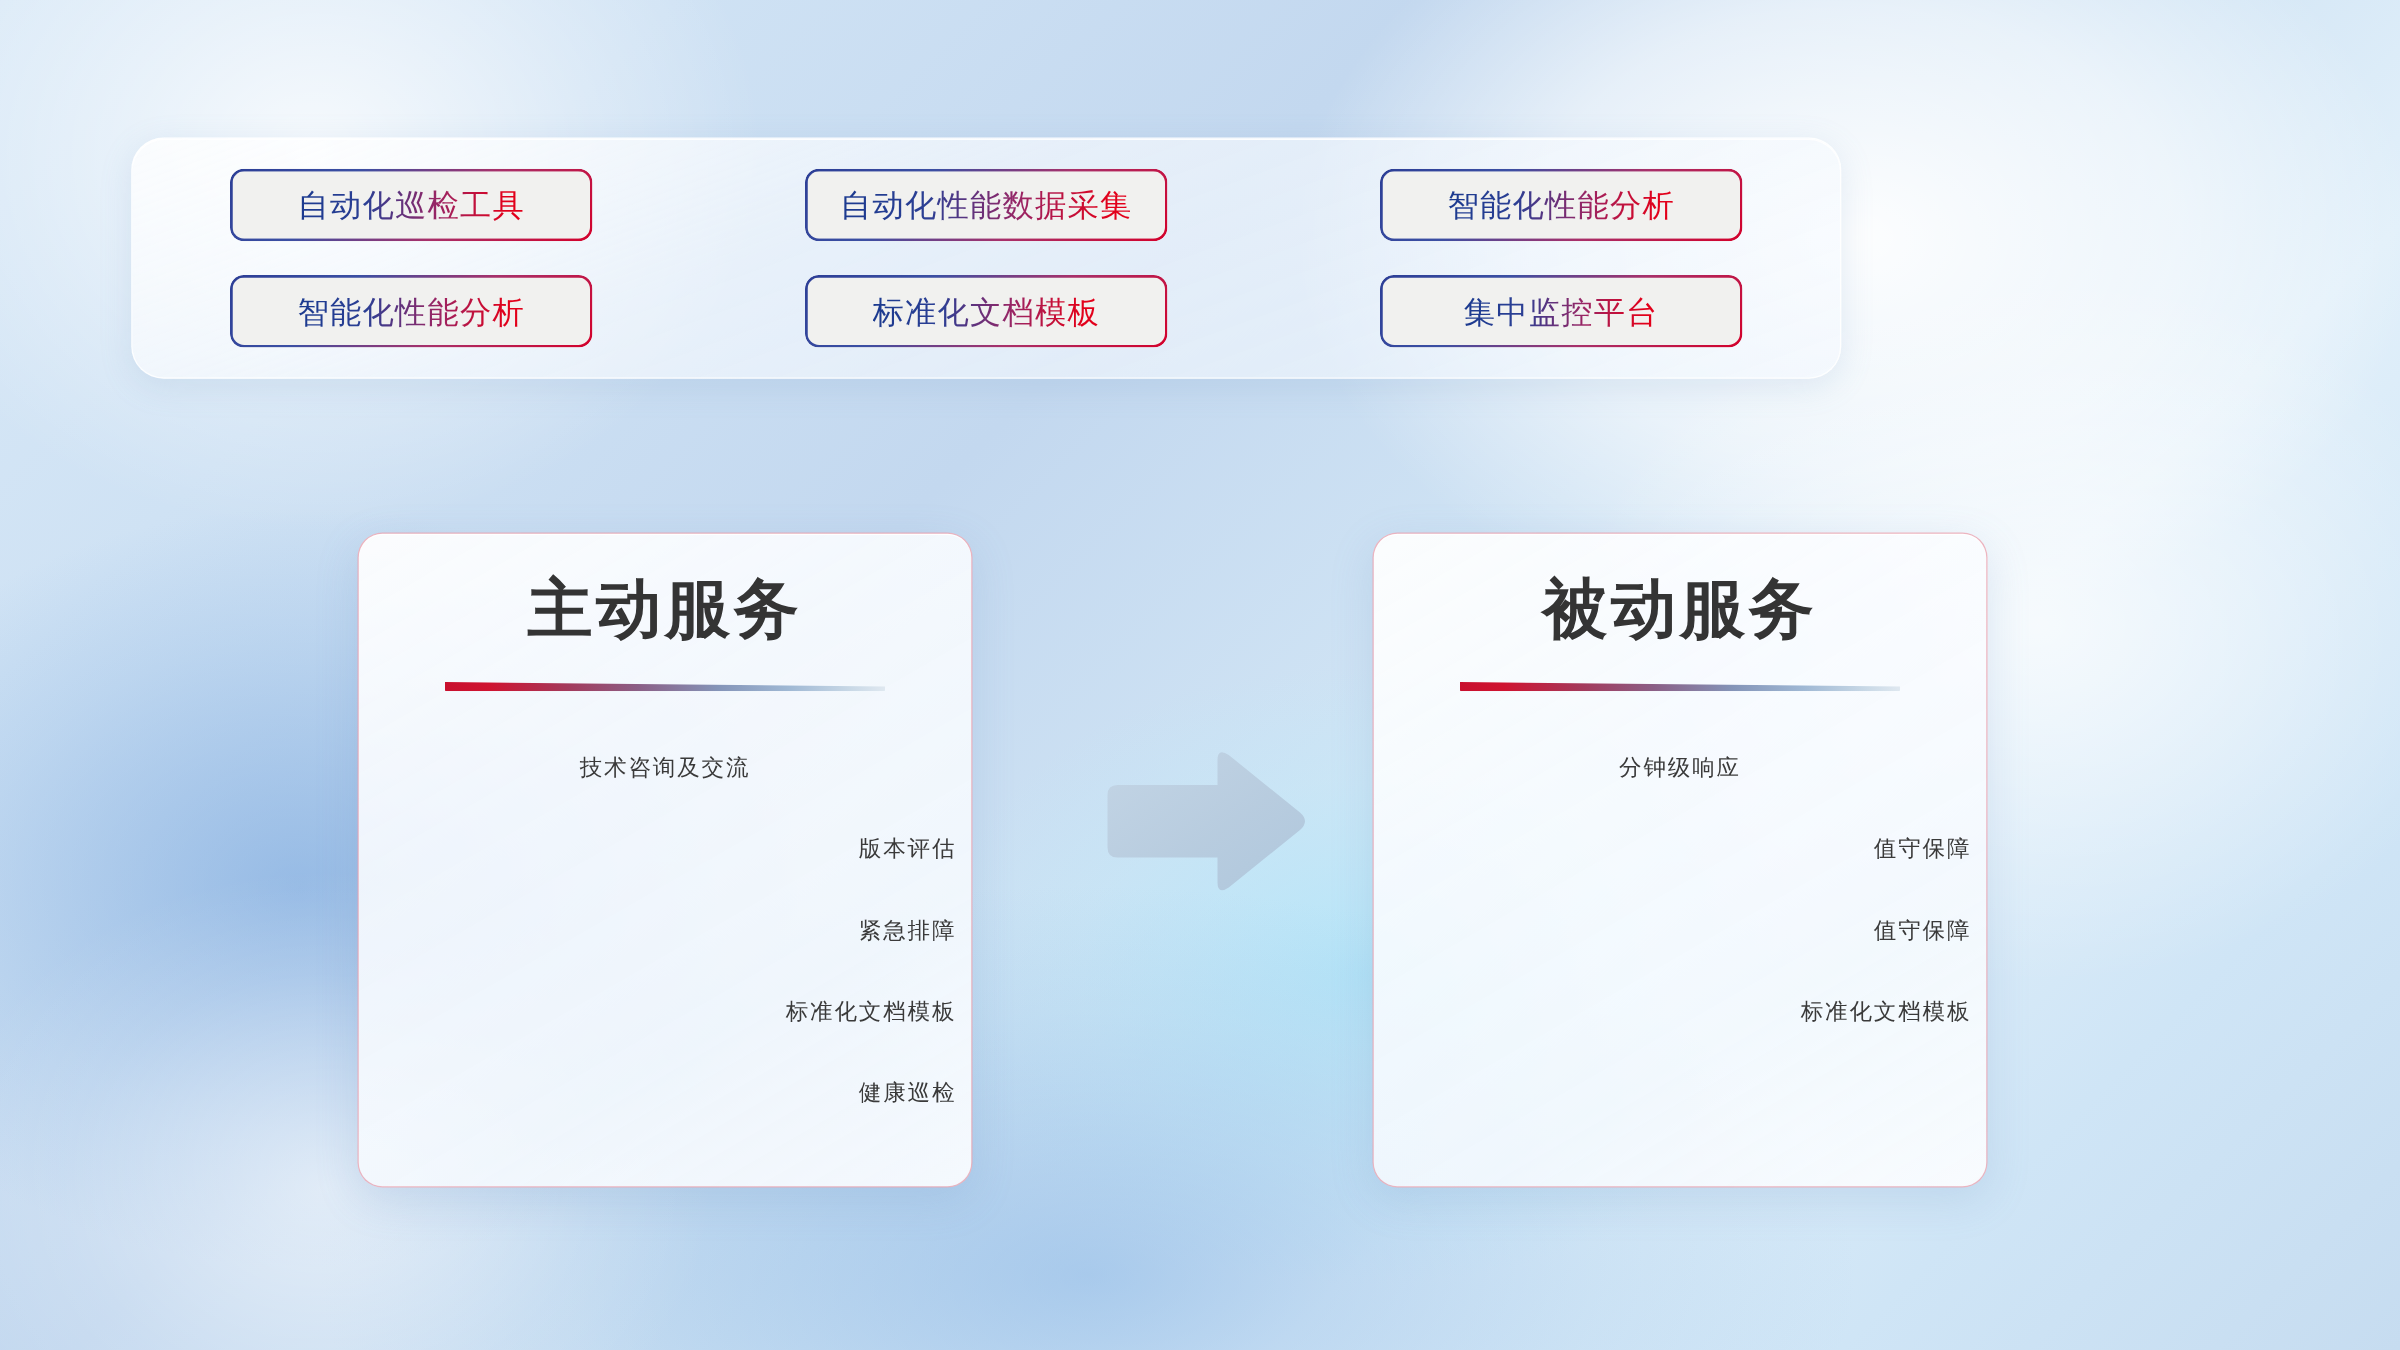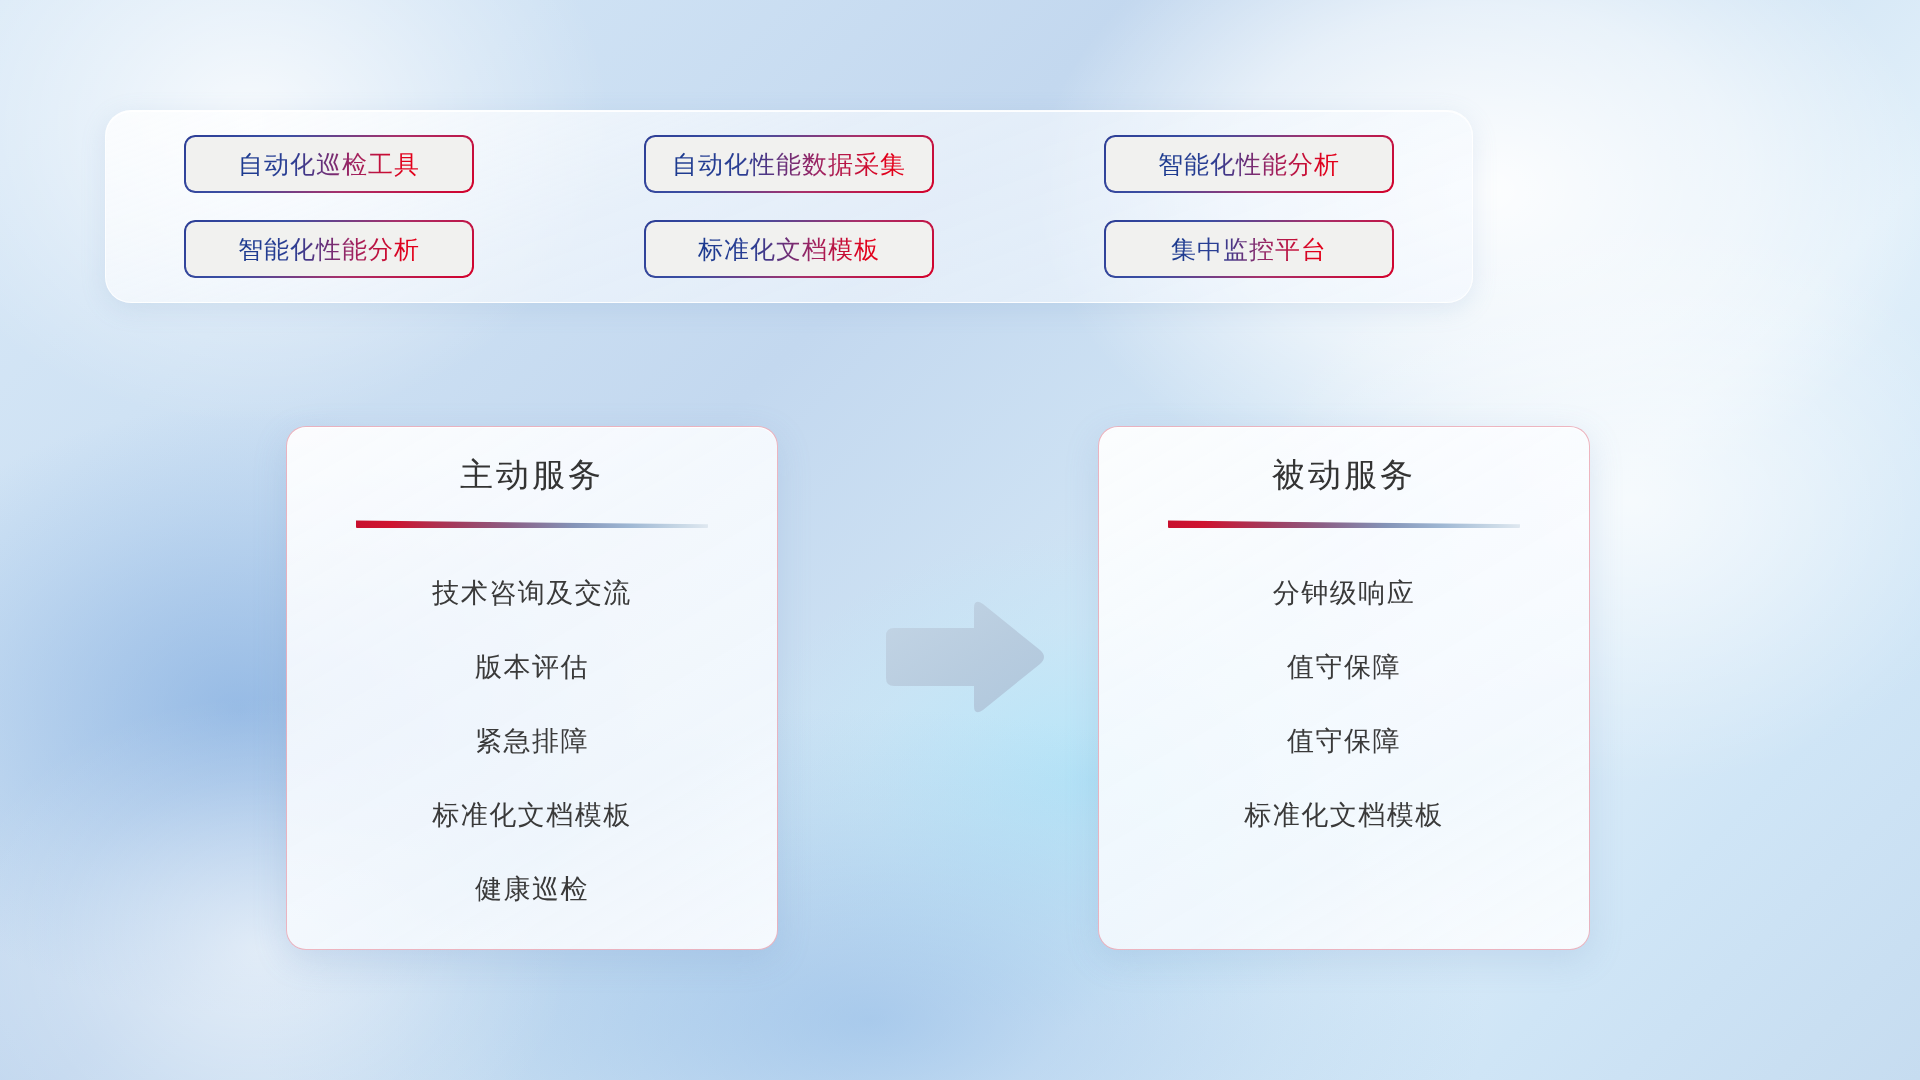--- a/index.html
+++ b/index.html
@@ -87,38 +87,38 @@
     border-radius:20px;
     background:linear-gradient(150deg,rgba(255,255,255,0.92) 0%,rgba(250,252,255,0.88) 35%,rgba(246,250,254,0.86) 70%,rgba(252,253,255,0.90) 100%);
     border:1px solid rgba(224,122,140,0.55);
     box-shadow:0 10px 34px rgba(105,145,195,0.18), inset 0 1px 0 rgba(255,255,255,0.95);
     box-sizing:border-box;
   }
   #card-active{left:286px;}
   #card-passive{left:1098px;}
 
   .card-title{
-    text-align:center;font-size:33px;font-weight:400;color:#343434;
+    text-align:center;font-size:52px;font-weight:700;color:#343434;
     letter-spacing:3px;margin-top:26px;
   }
   .card-divider{
     margin:21px auto 0;width:352px;height:9px;position:relative;
   }
   .card-divider .bar{
     position:absolute;left:0;right:0;top:0;height:9px;
     background:linear-gradient(90deg,#c8102e 0%,#cf1330 10%,#a33a5c 28%,#8b5f86 44%,#8494b8 62%,#9fb8d4 78%,#c8d8e6 92%,#dfe8f0 100%);
     clip-path:polygon(0 18%,100% 58%,100% 100%,0 100%);
     border-radius:1px;
   }
   .card-list{margin-top:38px;}
   .card-list .item{
-    text-align:center;font-size:27px;color:#3a3a3a;letter-spacing:1.5px;
+    text-align:center;font-size:18px;color:#3a3a3a;letter-spacing:1.5px;
     line-height:1;padding:14px 12px;font-family:Liberation Serif, serif;
   }
-  .card-list .item + .item{margin-top:19px;}
+  .card-list .item + .item{margin-top:19px;text-align:right;}
 
   
   #flow-arrow{
     position:absolute;left:878px;top:598px;width:168px;height:118px;
   }
   #flow-arrow svg{display:block;width:168px;height:118px;}
 </style>
 </head>
 <body>
 

